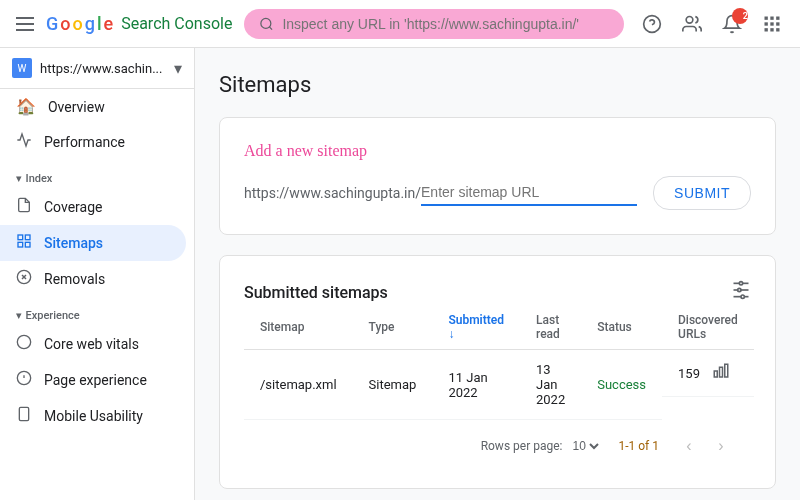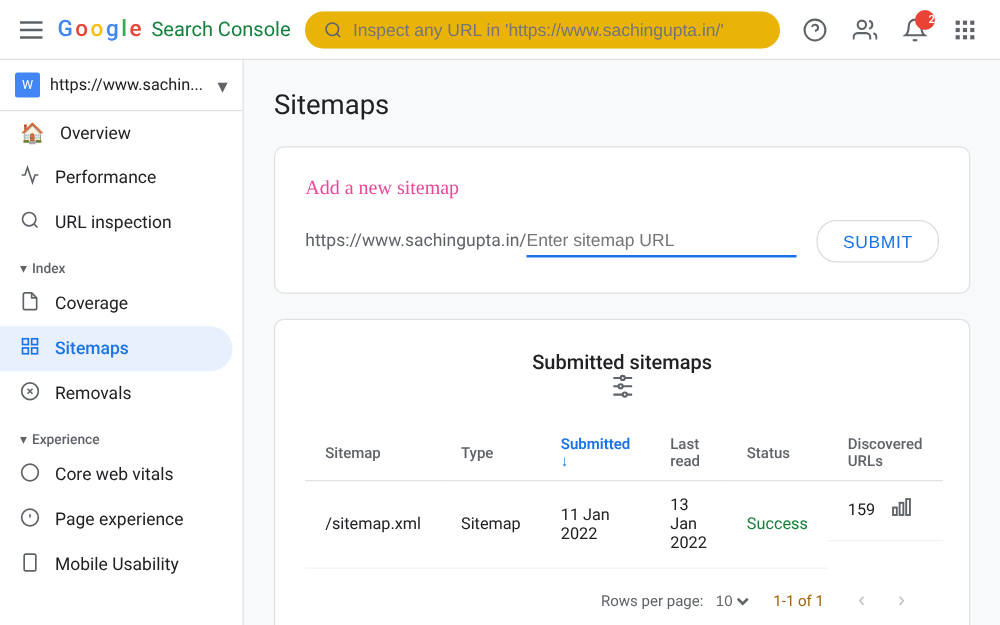--- a/index.html
+++ b/index.html
@@ -11,21 +11,21 @@
     .hamburger-icon { display: flex; flex-direction: column; gap: 4px; cursor: pointer; padding: 4px; }
     .hamburger-icon span { width: 18px; height: 2px; background: #5f6368; display: block; }
     .google-logo { display: flex; align-items: center; gap: 2px; font-size: 18px; font-weight: 500; }
     .logo-g { color: #4285f4; }
     .logo-o1 { color: #ea4335; }
     .logo-o2 { color: #fbbc05; }
     .logo-g2 { color: #4285f4; }
     .logo-l { color: #34a853; }
     .logo-e { color: #ea4335; }
     .header-title { font-size: 16px; color: #15803d; font-weight: 400; }
-    .search-bar { flex: 1; max-width: 480px; display: flex; align-items: center; background: #eab308; border-radius: 24px; padding: 6px 14px; gap: 8px; border: 1px solid transparent; }
+    .search-bar { flex: 1; max-width: 480px; display: flex; align-items: center; background: #f9a8d4; border-radius: 24px; padding: 6px 14px; gap: 8px; border: 1px solid transparent; }
     .search-input { border: none; background: transparent; outline: none; font-size: 14px; color: #202124; width: 100%; }
     .header-icons { display: flex; align-items: center; gap: 8px; margin-left: auto; }
     .header-icon-btn { width: 32px; height: 32px; border-radius: 50%; display: flex; align-items: center; justify-content: center; cursor: pointer; color: #5f6368; font-size: 18px; position: relative; }
     .notification-badge { position: absolute; top: 0; right: 0; background: #ea4335; color: white; border-radius: 50%; font-size: 9px; width: 16px; height: 16px; display: flex; align-items: center; justify-content: center; font-weight: 600; padding-left: 16px; }
 
     
     .body-layout { display: flex; flex: 1; overflow: hidden; }
 
     
     .sidebar { width: 195px; background: #fff; border-right: 1px solid #e0e0e0; overflow-y: auto; flex-shrink: 0; padding-bottom: 16px; }
@@ -46,21 +46,21 @@
     
     .card { background: #fff; border: 1px solid #e0e0e0; border-radius: 8px; padding: 24px; margin-bottom: 20px; }
     .card-title { font-size: 16px; font-weight: 500; color: #ec4899; margin-bottom: 16px; font-family: Liberation Serif, serif; }
     .sitemap-input-row { display: flex; align-items: center; gap: 0; }
     .sitemap-url-prefix { color: #5f6368; font-size: 14px; padding: 8px 0; background: transparent; border: none; }
     .sitemap-input-wrapper { flex: 1; border-bottom: 2px solid #1a73e8; display: flex; align-items: center; padding: 4px 0; }
     .sitemap-text-input { border: none; outline: none; font-size: 14px; color: #4c1d95; flex: 1; background: transparent; }
     .submit-btn { background: transparent; border: 1px solid #dadce0; color: #1a73e8; padding: 8px 20px; border-radius: 16px; font-size: 14px; font-weight: 500; cursor: pointer; margin-left: 16px; letter-spacing: 0.5px; }
 
     
-    .submitted-header { display: flex; align-items: center; justify-content: space-between; margin-bottom: 16px; flex-direction: column; }
+    .submitted-header { display: flex; align-items: center; justify-content: space-between; margin-bottom: 0; }
     .submitted-title { font-size: 16px; font-weight: 500; color: #202124; }
     .filter-icon { color: #5f6368; font-size: 20px; cursor: pointer; }
     .table { width: 100%; border-collapse: collapse; }
     .table th { text-align: left; font-size: 12px; font-weight: 500; color: #5f6368; padding: 8px 16px; border-bottom: 1px solid #e0e0e0; }
     .table td { padding: 12px 16px; font-size: 13px; color: #202124; border-bottom: 1px solid #f1f3f4; }
     .status-success { color: #188038; font-size: 13px; }
     .bar-chart-icon { color: #5f6368; font-size: 18px; cursor: pointer; }
     .table-footer { display: flex; align-items: center; justify-content: flex-end; gap: 16px; padding: 12px 16px 4px; font-size: 12px; color: #5f6368; }
     .rows-per-page { display: flex; align-items: center; gap: 6px; }
     .rows-select { border: none; background: transparent; font-size: 12px; color: #5f6368; cursor: pointer; outline: none; }
@@ -148,29 +148,20 @@
       <span class="nav-icon">🏠</span>
       <span>Overview</span>
     </div>
     <div class="nav-item">
       <span class="nav-icon">
         <svg width="16" height="16" viewBox="0 0 24 24" fill="none" stroke="#5f6368" stroke-width="2">
             <polyline points="22 12 18 12 15 21 9 3 6 12 2 12"></polyline>
           </svg>
       </span>
       <span>Performance</span>
-    </div>
-    <div class="nav-item">
-      <span class="nav-icon">
-        <svg width="16" height="16" viewBox="0 0 24 24" fill="none" stroke="#5f6368" stroke-width="2">
-            <circle cx="11" cy="11" r="8"></circle>
-            <line x1="21" y1="21" x2="16.65" y2="16.65"></line>
-          </svg>
-      </span>
-      <span>URL inspection</span>
     </div>
 
     <div class="nav-section-label">
       <span>▾</span>
       <span>Index</span>
     </div>
 
     <div class="nav-item">
       <span class="nav-icon">
         <svg width="16" height="16" viewBox="0 0 24 24" fill="none" stroke="#5f6368" stroke-width="2">

